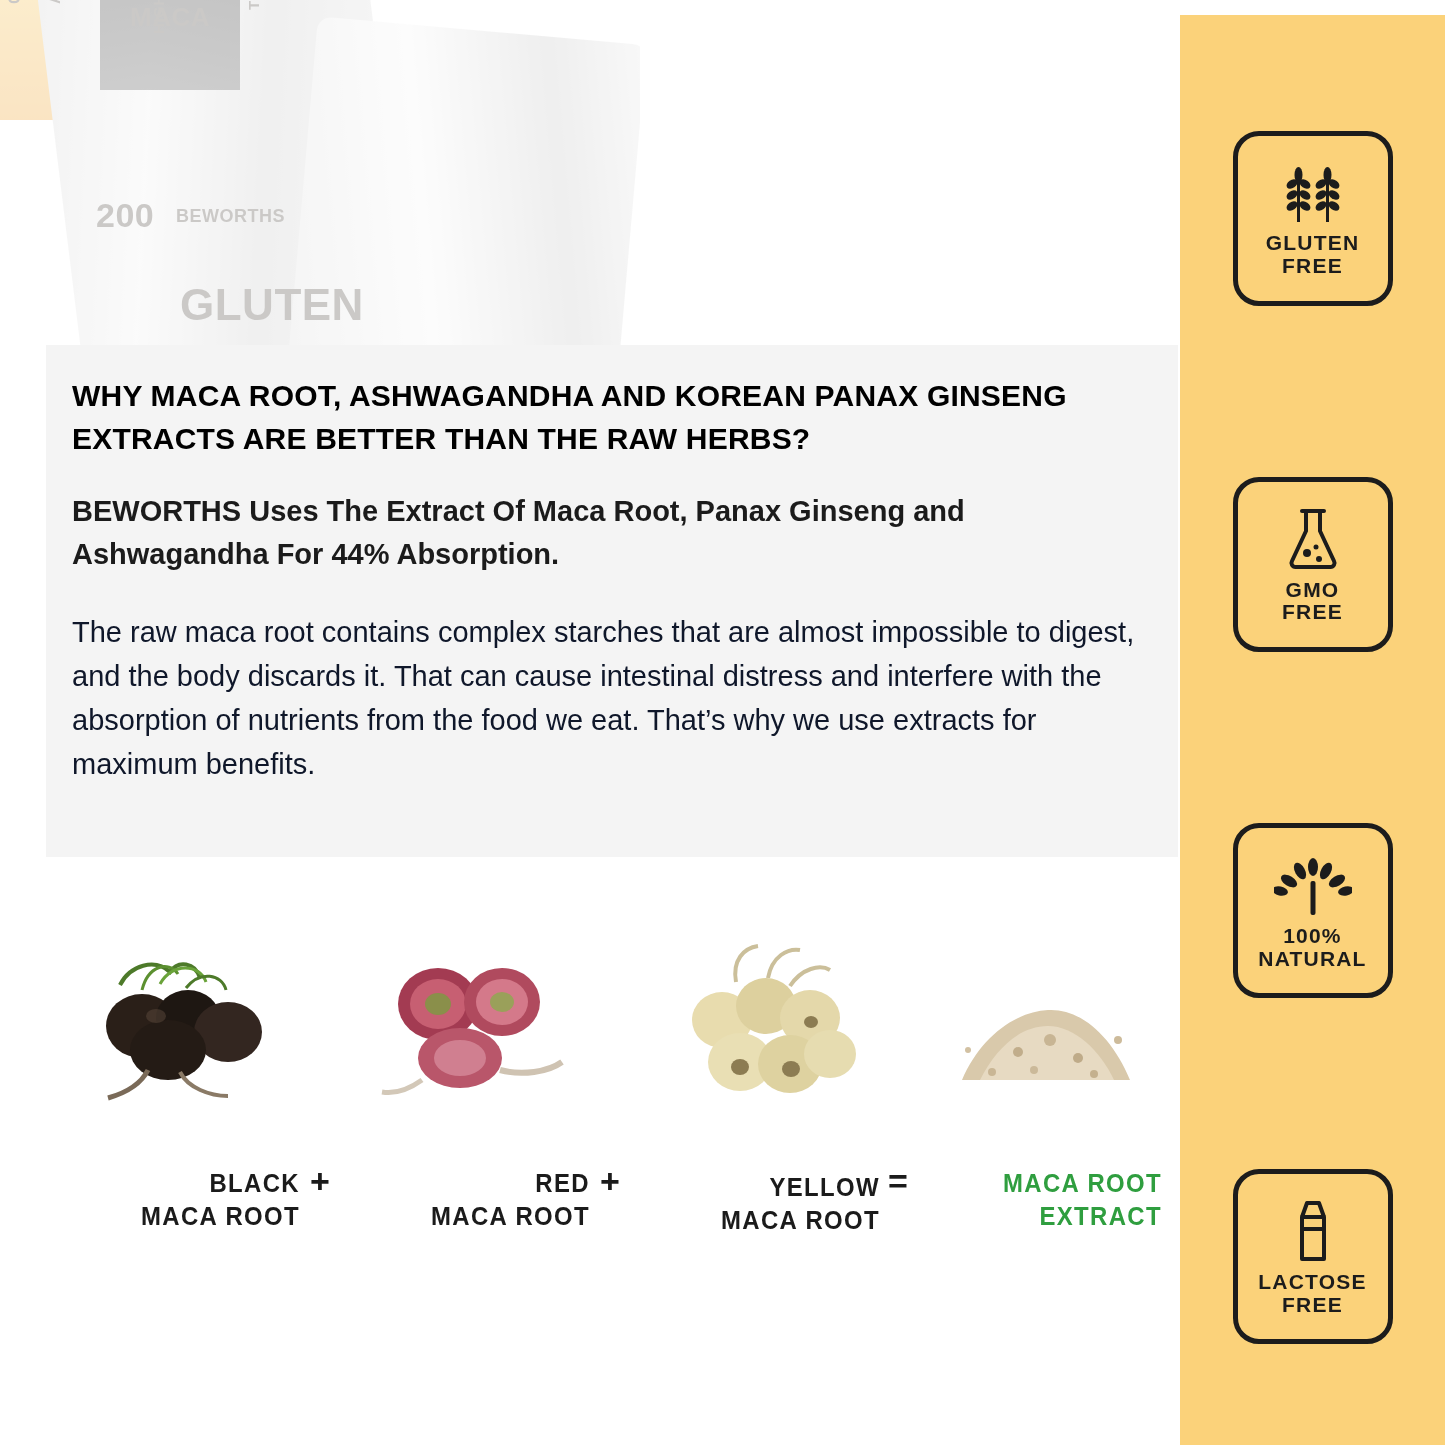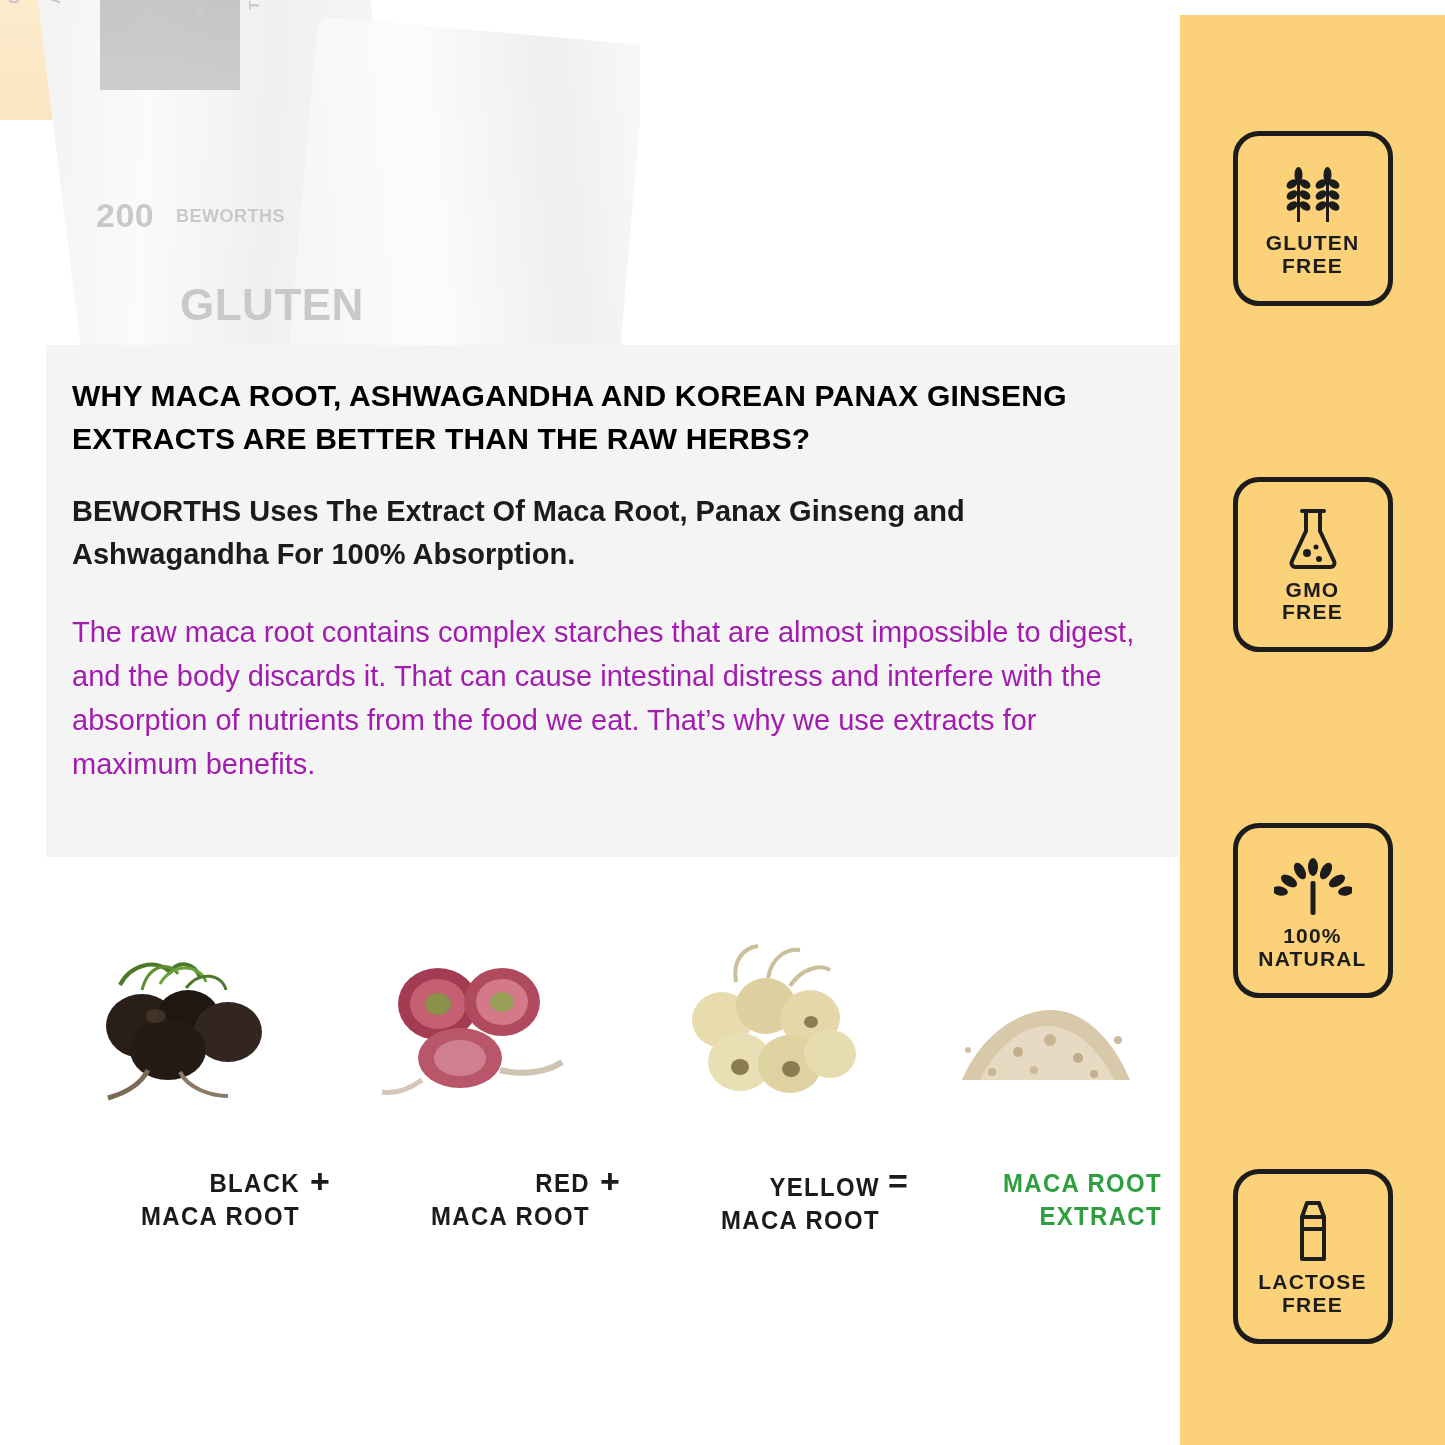--- a/index.html
+++ b/index.html
@@ -180,21 +180,21 @@
     font-size: 29px;
     line-height: 1.48;
     color: #1b1b1b;
   }
   .body-copy {
     margin-top: 34px;
     font-family: "Liberation Sans", sans-serif;
     font-weight: normal;
     font-size: 29px;
     line-height: 1.52;
-    color: #a21caf;
+    color: #0f172a;
   }
 
   
   .ingredients {
     position: absolute;
     left: 60px;
     top: 930px;
     width: 1110px;
     height: 360px;
   }
@@ -245,21 +245,21 @@
     <div class="ghost-text gt4">HIGH STRENGTH</div>
     <div class="ghost-text gt5">TURMERIC &amp; GINSENG</div>
     <div class="ghost-text gt6">200</div>
     <div class="ghost-text gt7">BEWORTHS</div>
     <div class="ghost-text gt8">GLUTEN</div>
   </div>
 
 
   <div class="panel">
     <div class="q-head">WHY MACA ROOT, ASHWAGANDHA AND KOREAN PANAX GINSENG EXTRACTS ARE BETTER THAN THE RAW HERBS?</div>
-    <div class="sub-head">BEWORTHS Uses The Extract Of Maca Root, Panax Ginseng and Ashwagandha For 100% Absorption.</div>
+    <div class="sub-head">BEWORTHS Uses The Extract Of Maca Root, Panax Ginseng and Ashwagandha For 44% Absorption.</div>
     <div class="body-copy">The raw maca root contains complex starches that are almost impossible to digest, and the body discards it. That can cause intestinal distress and interfere with the absorption of nutrients from the food we eat. That’s why we use extracts for maximum benefits.</div>
   </div>
 
   <div class="ingredients">
 
     <div class="ing-item" style="left:0px; top:0px;">
       <div class="ing-art">
         <svg width="250" height="195" viewBox="0 0 250 195" aria-hidden="true">
           <g>
             <path d="M60 55 C70 35 95 28 110 42 C118 30 135 32 140 48" stroke="#4d7a2a" stroke-width="4" fill="none"></path>

